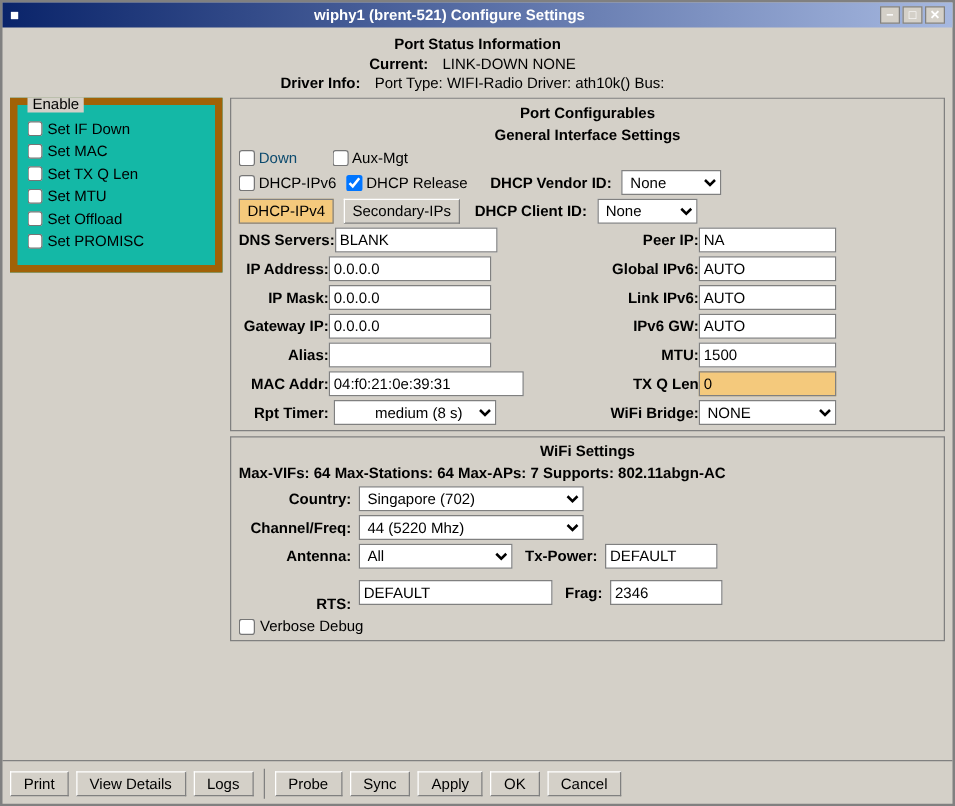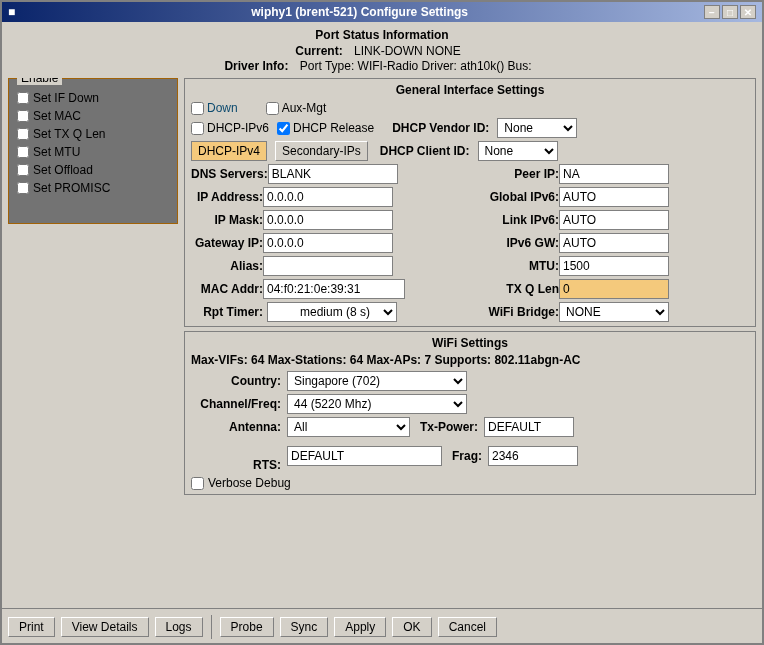--- a/index.html
+++ b/index.html
@@ -71,24 +71,24 @@
       display: flex;
       flex: 1;
       gap: 6px;
       overflow: hidden;
     }
     .left-panel {
       width: 170px;
       flex-shrink: 0;
     }
     .enable-group {
-      border: 1px solid #a16207;
-      padding: 6px 8px 24px;
+      border: 6px solid #a16207;
+      padding: 6px 8px 8px;
       position: relative;
-      background: #737373;
+      background: #14b8a6;
     }
     .enable-legend {
       position: absolute;
       top: -8px;
       left: 8px;
       background: #d4d0c8;
       padding: 0 4px;
       font-size: 12px;
     }
     .checkbox-item {
@@ -296,20 +296,21 @@
               <input type="checkbox" style="">
               <label>Set PROMISC</label>
             </div>
           </div>
         </div>
       </div>
 
       <div class="right-panel">
 
         <div class="port-config-box">
+          <div class="port-config-title">Port Configurables</div>
           <div class="general-interface-title">General Interface Settings</div>
 
           <div class="top-buttons" style="margin-bottom:3px;">
             <div class="checkbox-btn">
               <input type="checkbox" style="">
               <span style="color:#0c4a6e">Down</span>
             </div>
             <div style="width:20px;"></div>
             <div class="checkbox-btn">
               <input type="checkbox" style="">
@@ -359,21 +360,21 @@
               <div class="field-row">
                 <span class="field-label">Gateway IP:</span>
                 <input type="text" class="text-input" style="width: 130px;" value="0.0.0.0">
               </div>
               <div class="field-row">
                 <span class="field-label">Alias:</span>
                 <input type="text" class="text-input" style="width: 130px;" value="">
               </div>
               <div class="field-row">
                 <span class="field-label">MAC Addr:</span>
-                <input type="text" class="text-input" style="width: 142px;" value="04:f0:21:0e:39:31">
+                <input type="text" class="text-input" style="width: 156px;" value="04:f0:21:0e:39:31">
               </div>
               <div class="field-row rpt-row">
                 <span class="field-label">Rpt Timer:</span>
                 <select class="select-input" style="width:130px;padding-left:28px;">
                   <option>medium  (8 s)</option>
                 </select>
               </div>
             </div>
 
             <div style="display:flex; flex-direction:column; gap:3px;">

